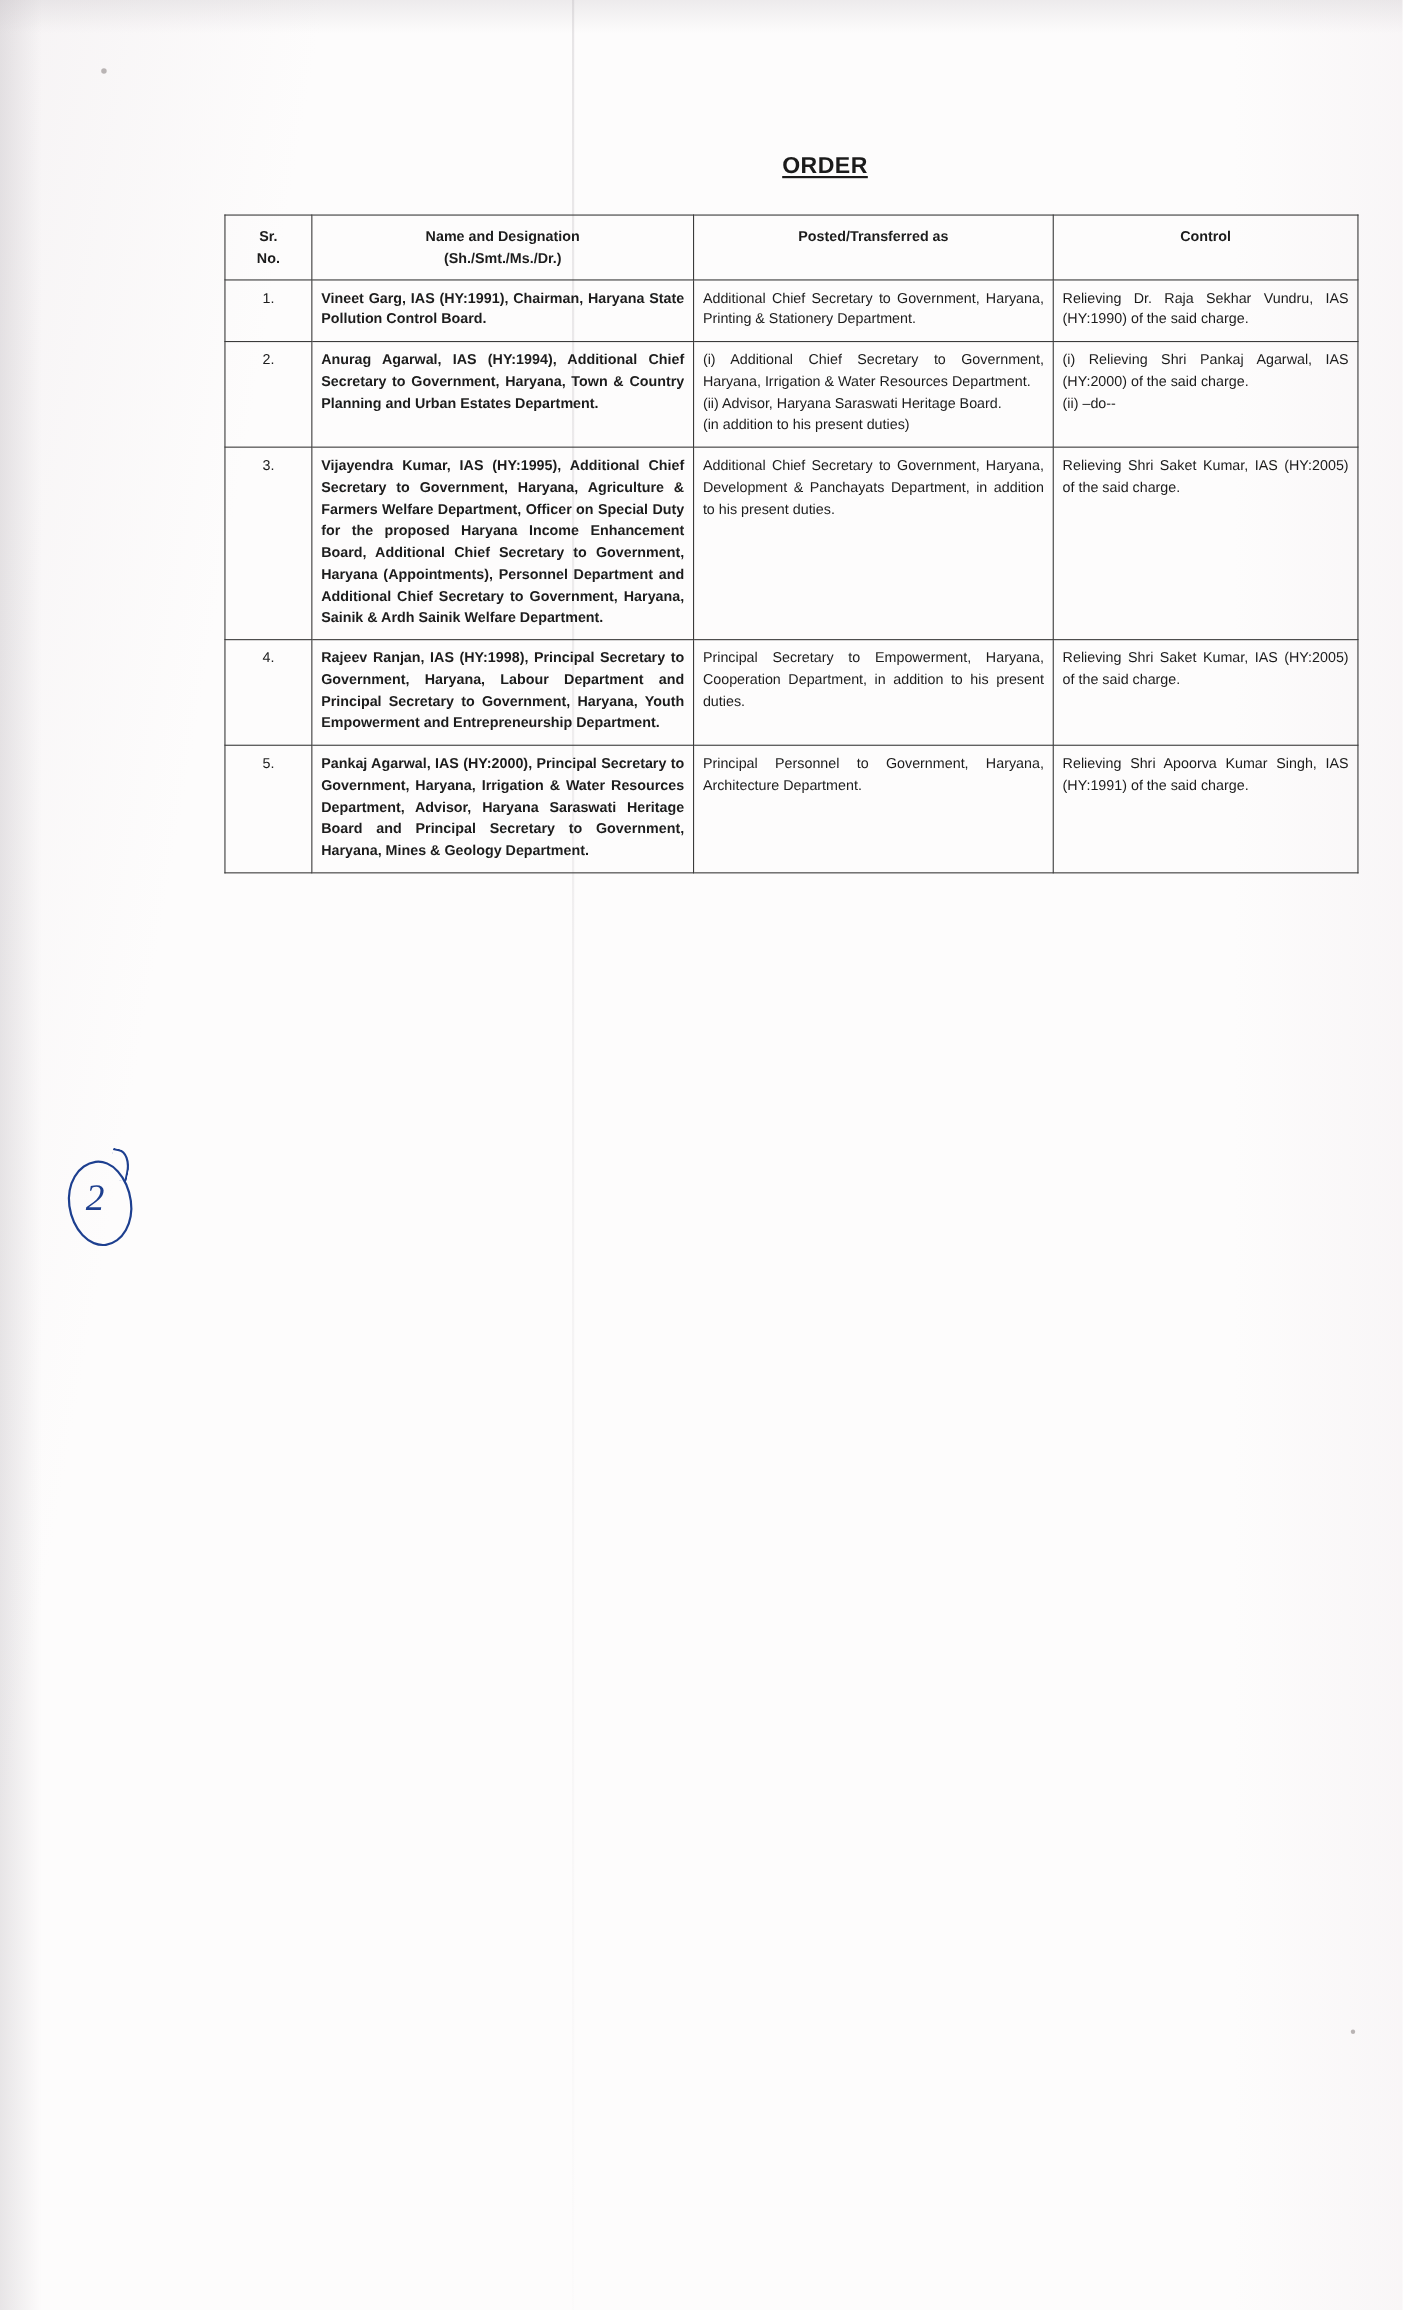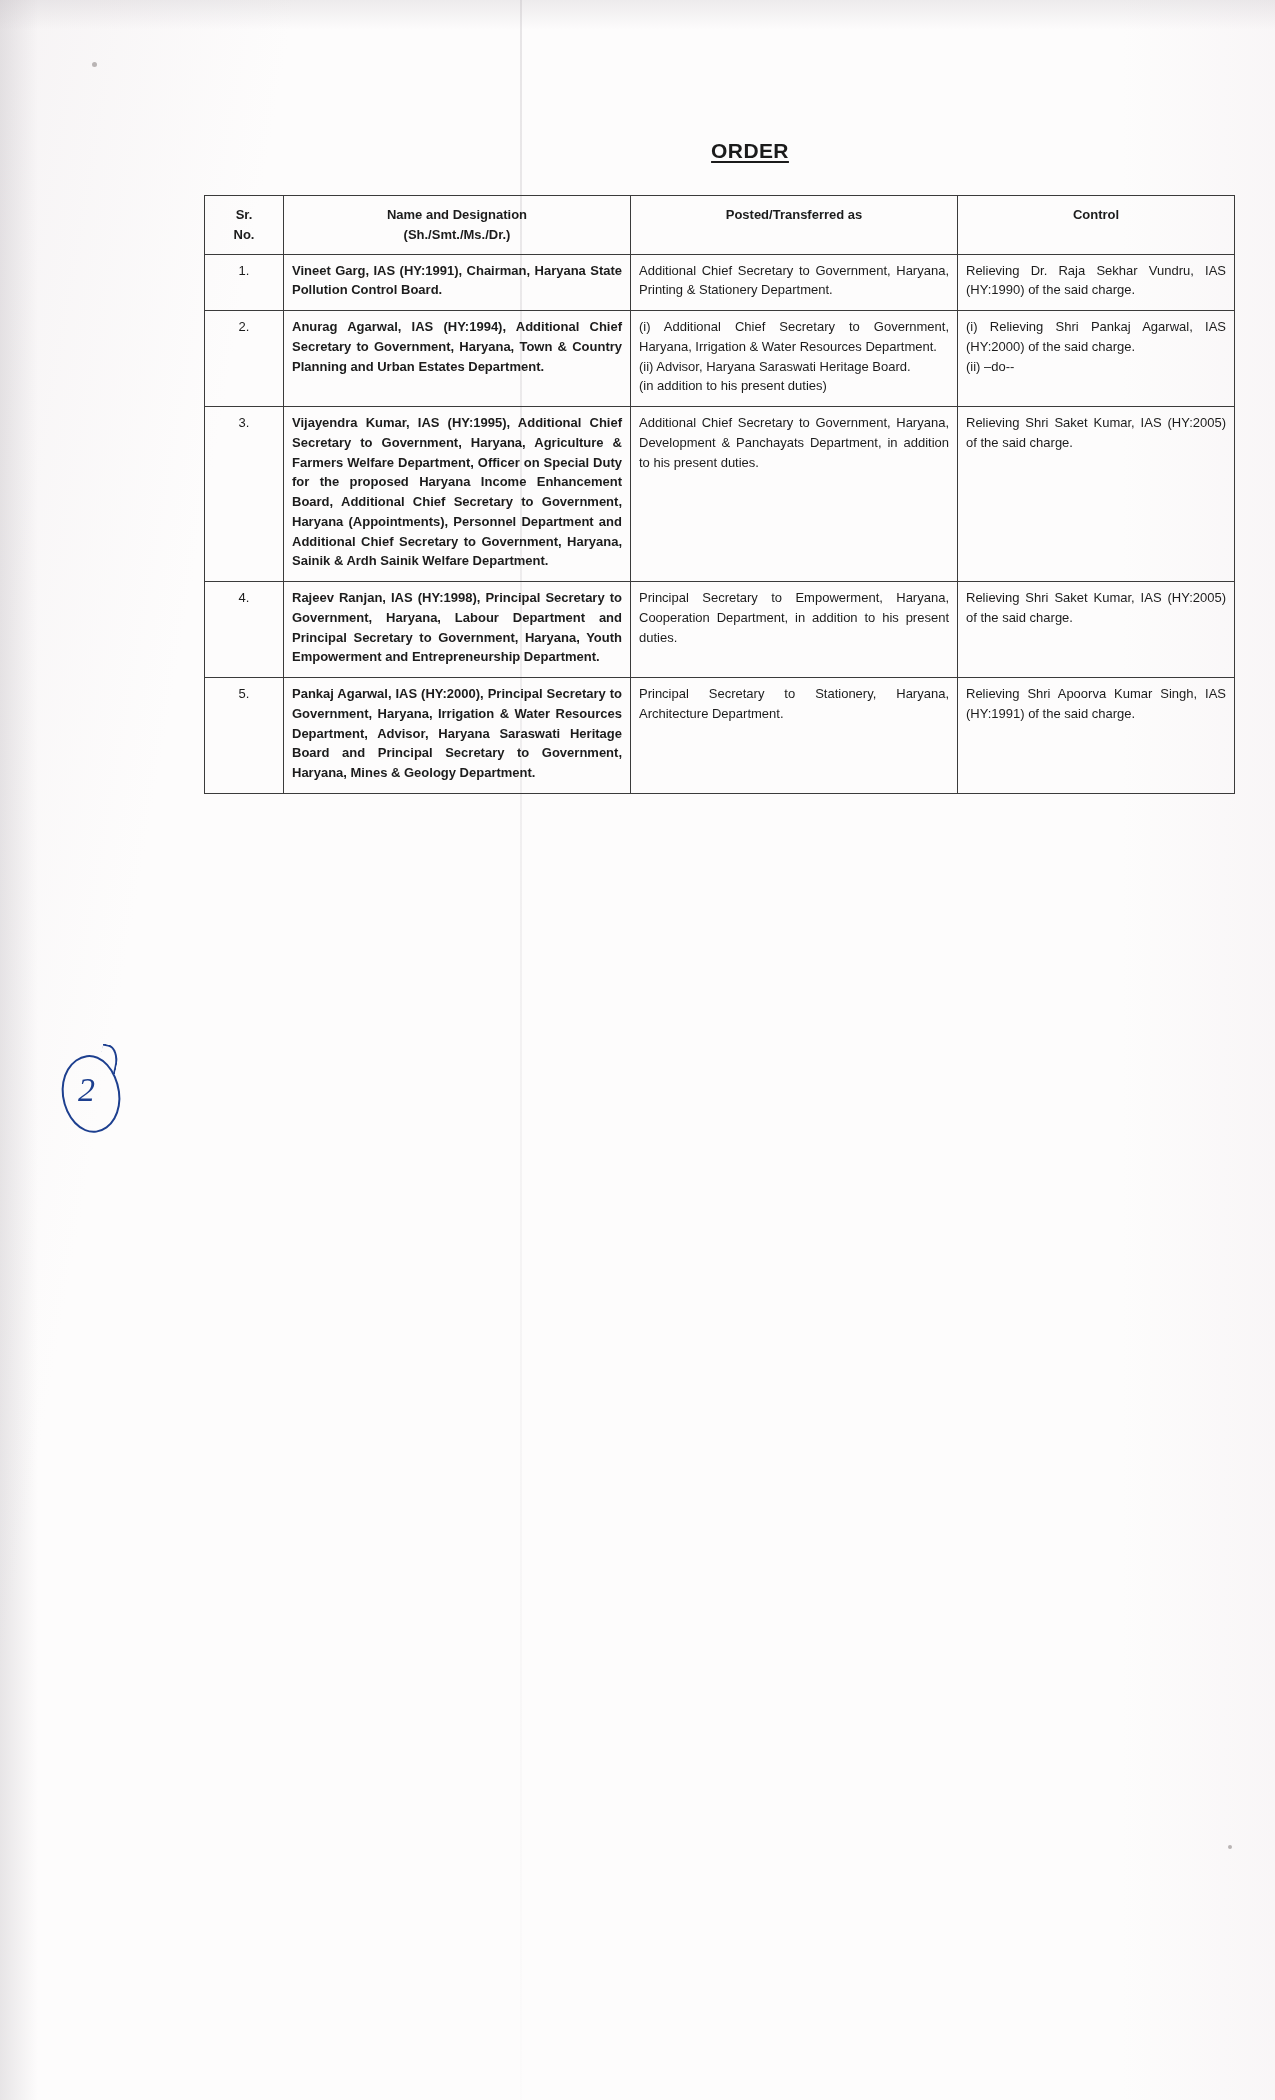--- a/index.html
+++ b/index.html
@@ -204,19 +204,19 @@
         </tr>
         <tr>
           <td class="col-sr">4.</td>
           <td class="col-name">Rajeev Ranjan, IAS (HY:1998), Principal Secretary to Government, Haryana, Labour Department and Principal Secretary to Government, Haryana, Youth Empowerment and Entrepreneurship Department.</td>
           <td class="col-posted">Principal Secretary to Empowerment, Haryana, Cooperation Department, in addition to his present duties.</td>
           <td class="col-remarks">Relieving Shri Saket Kumar, IAS (HY:2005) of the said charge.</td>
         </tr>
         <tr>
           <td class="col-sr">5.</td>
           <td class="col-name">Pankaj Agarwal, IAS (HY:2000), Principal Secretary to Government, Haryana, Irrigation &amp; Water Resources Department, Advisor, Haryana Saraswati Heritage Board and Principal Secretary to Government, Haryana, Mines &amp; Geology Department.</td>
-          <td class="col-posted">Principal Secretary to Stationery, Haryana, Architecture Department.</td>
+          <td class="col-posted">Principal Personnel to Government, Haryana, Architecture Department.</td>
           <td class="col-remarks">Relieving Shri Apoorva Kumar Singh, IAS (HY:1991) of the said charge.</td>
         </tr>
       </tbody>
     </table>
   </div>
 </div>
 
 </body></html>

